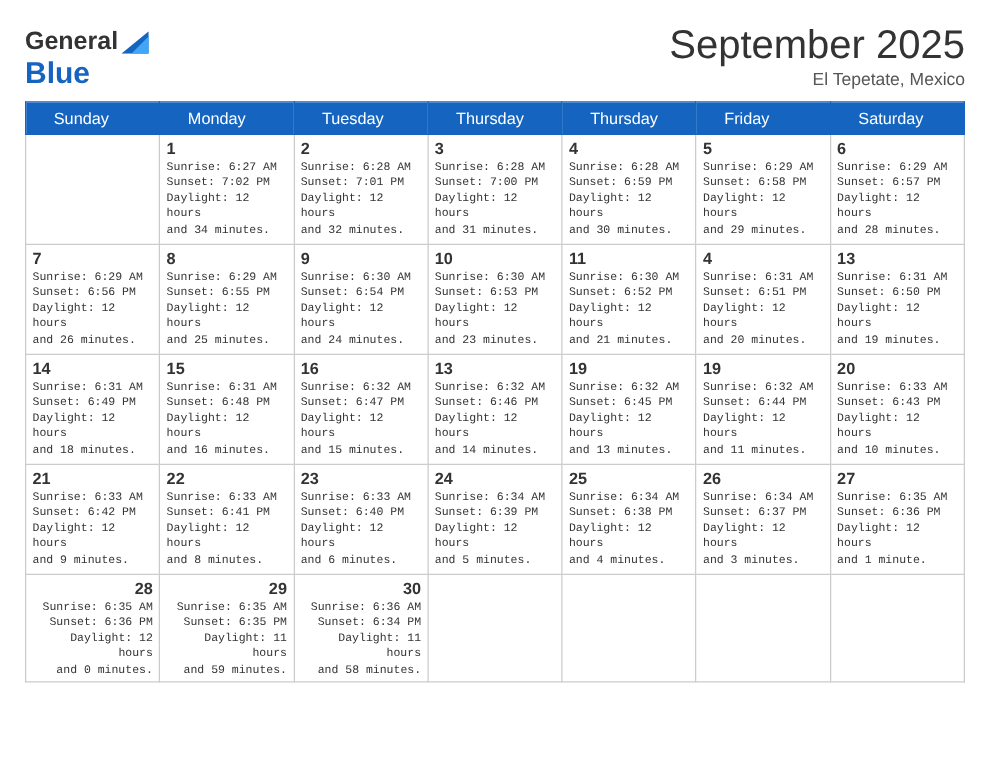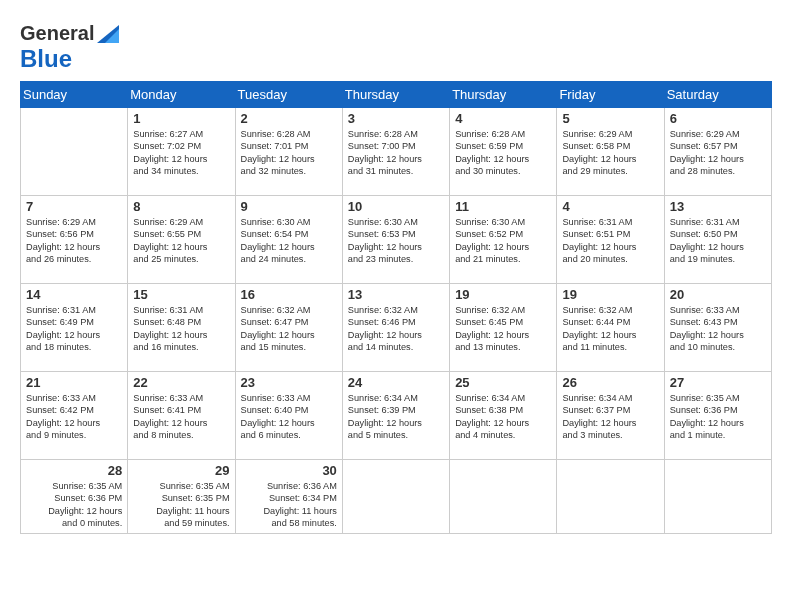--- a/index.html
+++ b/index.html
@@ -67,21 +67,21 @@
       border: 1px solid #ccc;
       border-collapse: collapse;
       width: 100%;
       flex: 1;
       table-layout: fixed;
     }
     .calendar th {
       background-color: #1565c0;
       color: #fff;
       text-align: left;
-      padding: 5px 2px;
+      padding: 5px 22px;
       font-size: 13px;
       font-weight: normal;
       border: 1px solid #1565c0;
     }
     .calendar td {
       vertical-align: top;
       border: 1px solid #ccc;
       padding: 3px 5px;
       font-size: 9.5px;
       color: #333;
@@ -91,20 +91,21 @@
       font-size: 13px;
       font-weight: bold;
       color: #333;
       margin-bottom: 2px;
       display: block;
     }
     .cell-text {
       font-size: 9.2px;
       line-height: 1.35;
       color: #333;
+      font-family: Liberation Mono, monospace;
     }
     .empty-cell {
       background: #fff;
     }
     .last-row td {
       height: 72px;
       text-align: right;
     }
   </style>
 </head>
@@ -118,20 +119,22 @@
         <svg class="logo-icon" viewBox="0 0 22 18">
           <polygon points="0,18 22,0 22,18" fill="#1565c0"></polygon>
           <polygon points="8,18 22,4 22,18" fill="#42a5f5"></polygon>
         </svg>
       </div>
       <div>
         <span class="logo-blue">Blue</span>
       </div>
     </div>
     <div class="title-area">
+      <div class="month-title">September 2025</div>
+      <div class="subtitle">El Tepetate, Mexico</div>
     </div>
   </div>
 
   <table class="calendar">
     <thead>
       <tr>
         <th>Sunday</th>
         <th>Monday</th>
         <th>Tuesday</th>
         <th>Thursday</th>

